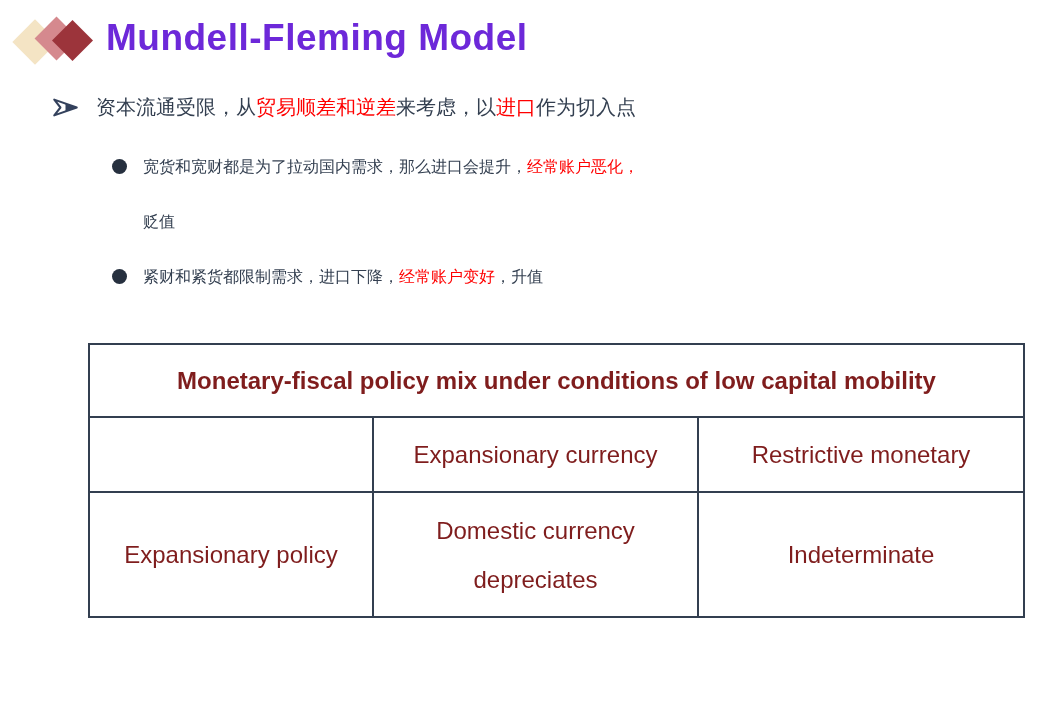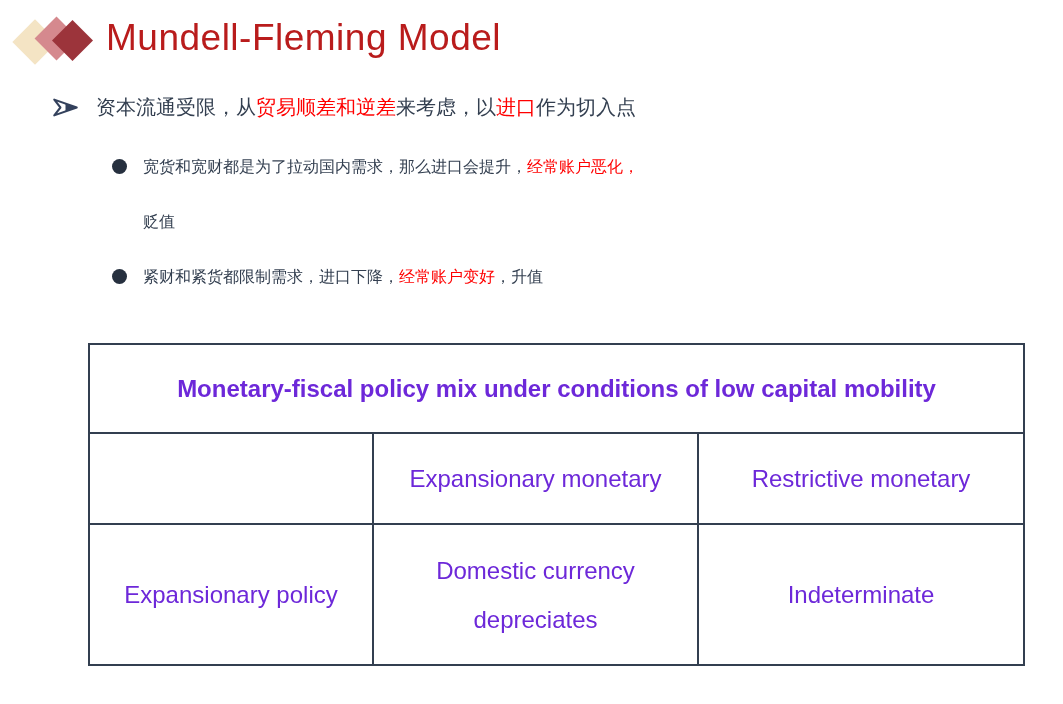--- a/index.html
+++ b/index.html
@@ -11,21 +11,21 @@
 
   
   .logo { position:absolute; left:0; top:0; width:100px; height:80px; }
   .diamond { position:absolute; transform:rotate(45deg); }
   .diamond.beige { width:32px; height:32px; left:19px; top:26px; background:#F4E4C4; z-index:1; }
   .diamond.pink  { width:31px; height:31px; left:41px; top:23px; background:#D5898E; z-index:2; }
   .diamond.red   { width:29px; height:29px; left:58px; top:26px; background:#9C343B; z-index:3; }
 
   .title {
     position:absolute; left:106px; top:17px;
-    font-size:37px; font-weight:normal; color:#b91c1c; white-space:nowrap;
+    font-size:37px; font-weight:bold; color:#6d28d9; white-space:nowrap;
     letter-spacing:0.5px;
   }
 
   
   .bullet1 { position:absolute; left:52px; top:92px; display:flex; align-items:center; white-space:nowrap; }
   .bullet1 .arrow { width:27px; height:27px; margin-right:17px; flex:0 0 auto; }
   .bullet1 .text { font-size:20px; line-height:30px; }
 
   .sub { position:absolute; left:112px; font-size:16px; line-height:55px; }
   .sub1 { top:139px; }
@@ -38,21 +38,21 @@
 
   .red { color:#FF0000; }
 
   
   table.policy {
     position:absolute; left:88px; top:343px; width:935px;
     border-collapse:collapse; table-layout:fixed;
   }
   table.policy td {
     border:2px solid #333F50; text-align:center; vertical-align:middle;
-    font-size:24px; color:#6d28d9; padding:16px;
+    font-size:24px; color:#7f1d1d; padding:8px;
   }
   td.tbl-title { height:55px; font-size:25px; font-weight:bold; }
   tr.hdr td { height:57px; }
   tr.data td { height:107px; }
   .twoline div { line-height:49px; }
 </style>
 </head>
 <body>
 
 <div class="slide">
@@ -95,21 +95,21 @@
       <col style="width:284px">
       <col style="width:325px">
       <col style="width:326px">
     </colgroup>
     <tbody>
         <tr>
       <td colspan="3" class="tbl-title">Monetary-fiscal policy mix under conditions of low capital mobility</td>
     </tr>
     <tr class="hdr">
       <td></td>
-      <td>Expansionary monetary</td>
+      <td>Expansionary currency</td>
       <td>Restrictive monetary</td>
     </tr>
     <tr class="data">
       <td>Expansionary policy</td>
       <td class="twoline">
         <div>Domestic currency</div>
         <div>depreciates</div>
       </td>
       <td>Indeterminate</td>
     </tr>

